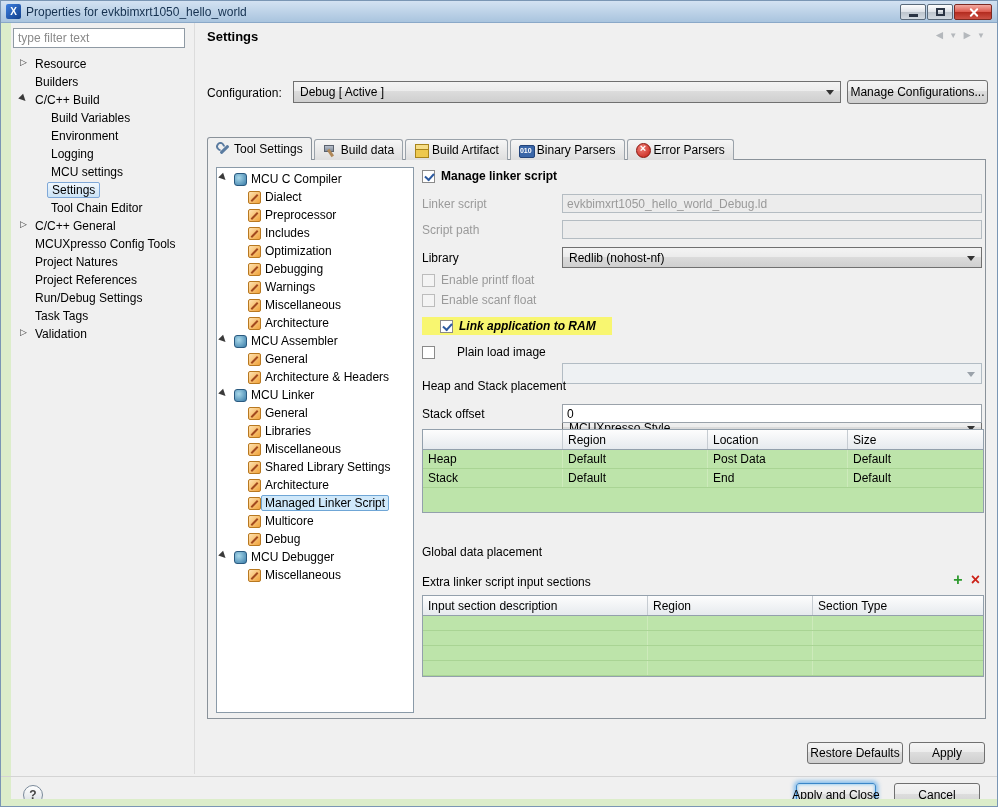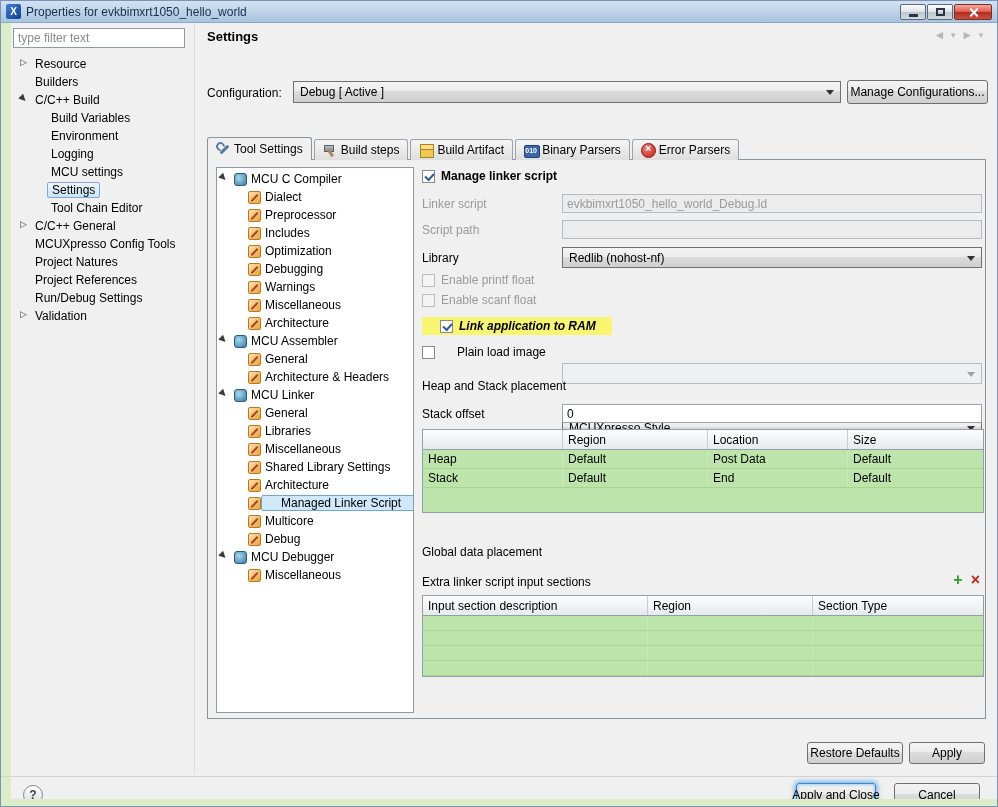--- a/index.html
+++ b/index.html
@@ -114,21 +114,21 @@
   .ttitem.arrow-expanded .tarrow::before { content:"▶"; display:inline-block; transform:rotate(45deg); }
   .ttitem.indent-1 { padding-left:31px; }
   .ticon { width:13px; height:13px; flex:0 0 auto; position:relative; }
   .ttitem.icon-cat .ticon { background:radial-gradient(circle at 35% 35%,#a8d8ea,#3a7ca8);
     border:1px solid #2a5a80; border-radius:3px; }
   .ttitem.icon-tool .ticon { background:linear-gradient(135deg,#ffe2b0,#f0a23a);
     border:1px solid #b87820; border-radius:2px; }
   .ttitem.icon-tool .ticon::after { content:""; position:absolute; left:1px; top:5px; width:9px; height:2px;
     background:#a34a1e; transform:rotate(-45deg); }
   .ttitem.selected .tlabel2 { background:#cfe8fa; border:1px solid #6fa6d6; border-radius:2px;
-    padding:0 19px; margin:12px -4px; }
+    padding:0 3px; margin:12px -4px; }
 
   
   .opts { position:absolute; left:214px; top:7px; width:562px; height:546px; }
   .olabel { position:absolute; white-space:nowrap; }
   .olabel.dim { color:#9a9a9a; }
   .field { position:absolute; height:19px; border:1px solid #9aa2aa; background:#fff;
     font:inherit; padding:0 4px; }
   .field.disabled { background:#ececec; color:#9a9a9a; border-color:#b4bcc2; }
   .cbrow { position:absolute; display:flex; align-items:center; gap:6px; white-space:nowrap; }
   .cb { width:13px; height:13px; border:1px solid #8a8a8a; background:#fff; position:relative; flex:0 0 auto; }
@@ -240,20 +240,24 @@
           <span class="tlabel">Project Natures</span>
         </div>
         <div class="titem">
 
           <span class="tlabel">Project References</span>
         </div>
         <div class="titem">
 
           <span class="tlabel">Run/Debug Settings</span>
         </div>
+        <div class="titem">
+
+          <span class="tlabel">Task Tags</span>
+        </div>
         <div class="titem arrow-collapsed">
           <span class="tarrow"></span>
           <span class="tlabel">Validation</span>
         </div>
       </div>
   </div>
 
   <div class="page-title">Settings</div>
   <div class="nav">
     <span>◄</span>
@@ -268,21 +272,21 @@
   </div>
   <button class="btn manage-btn">Manage Configurations...</button>
 
   <div class="tabs">
     <div class="tab active">
       <span class="ic ic-tools"></span>
       <span>Tool Settings</span>
     </div>
     <div class="tab">
       <span class="ic ic-steps"></span>
-      <span>Build steps</span>
+      <span>Build data</span>
     </div>
     <div class="tab">
       <span class="ic ic-artifact"></span>
       <span>Build Artifact</span>
     </div>
     <div class="tab">
       <span class="ic ic-binary"></span>
       <span>Binary Parsers</span>
     </div>
     <div class="tab">

